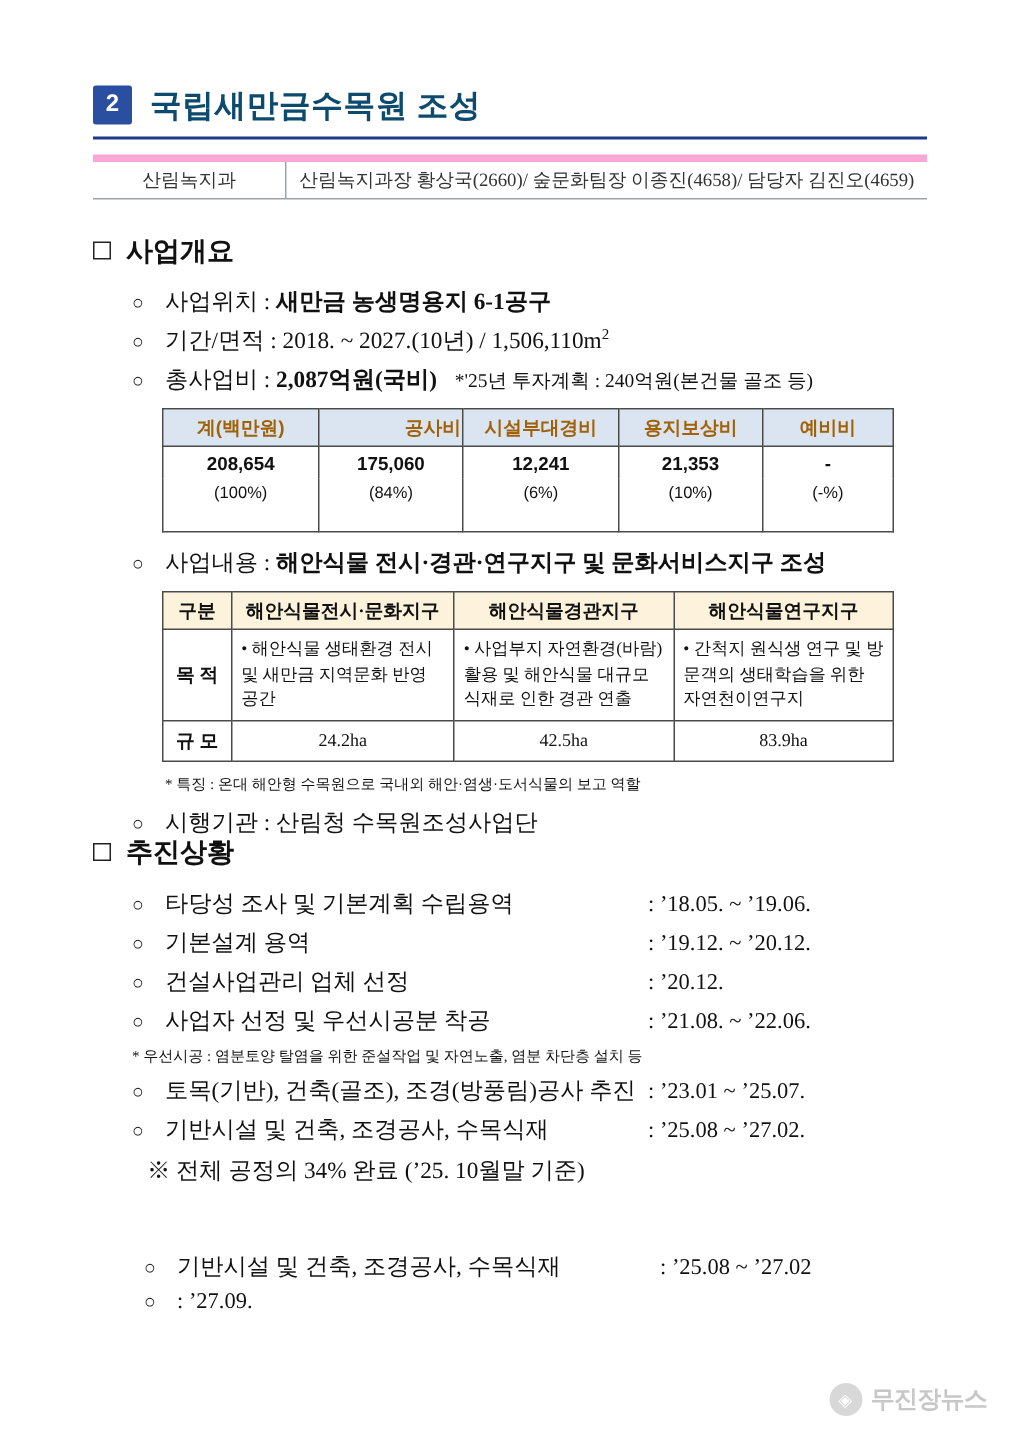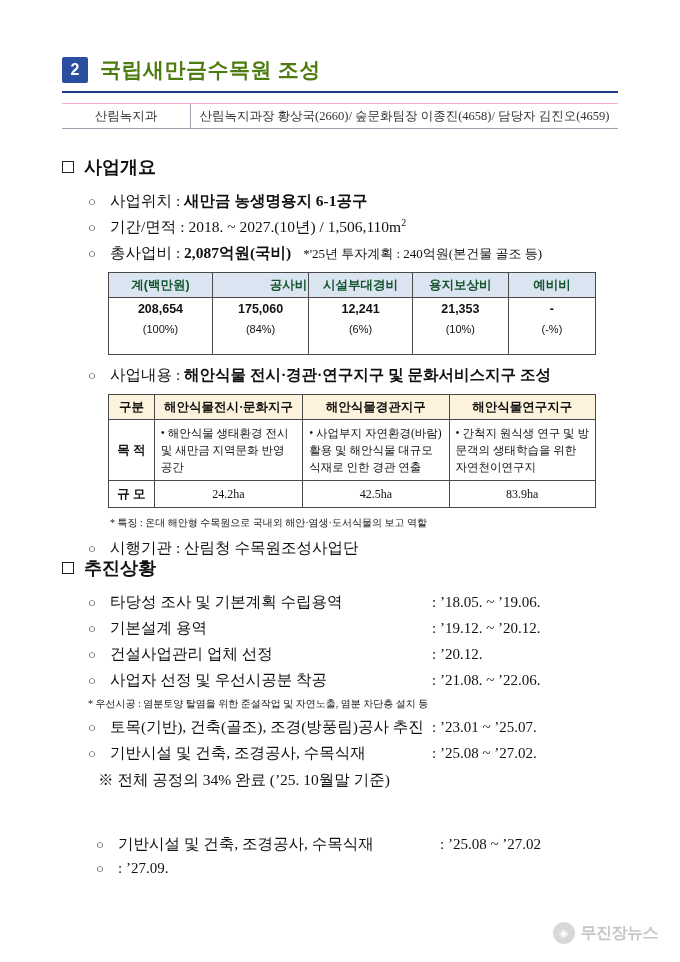--- a/index.html
+++ b/index.html
@@ -44,32 +44,32 @@
     font-size: 16px;
     font-weight: bold;
     display: flex;
     align-items: center;
     justify-content: center;
     border-radius: 2px;
   }
   .header-title {
     font-size: 21px;
     font-weight: bold;
-    color: #4d7c0f;
+    color: #0c4a6e;
     letter-spacing: 0.5px;
   }
 
   
   .deptbar {
     position: absolute;
     left: 62px;
     top: 103px;
     width: 556px;
     height: 24px;
-    border-top: 1px solid #f9a8d4;
+    border-top: 5px solid #f9a8d4;
     border-bottom: 1px solid #9aa3ad;
     display: flex;
     align-items: center;
     font-size: 12.5px;
     color: #333;
   }
   .dept-left {
     width: 128px;
     text-align: center;
     border-right: 1px solid #9aa3ad;
@@ -133,21 +133,21 @@
   table.budget {
     width: 488px;
     font-size: 12.5px;
   }
   table.budget th {
     background: #dbe5f1;
     border: 1px solid #4a4a4a;
     font-weight: bold;
     height: 22px;
     text-align: center;
-    color: #14532d;
+    color: #a16207;
   }
   table.budget td {
     border: 1px solid #4a4a4a;
     text-align: center;
     height: 18px;
     font-size: 12.5px;
   }
   table.budget td.v { font-weight: bold; padding-top: 2px; }
   table.budget td.p { font-size: 11px; padding-bottom: 16px; border-top: none; }
   table.budget tr.vrow td { border-bottom: none; }

